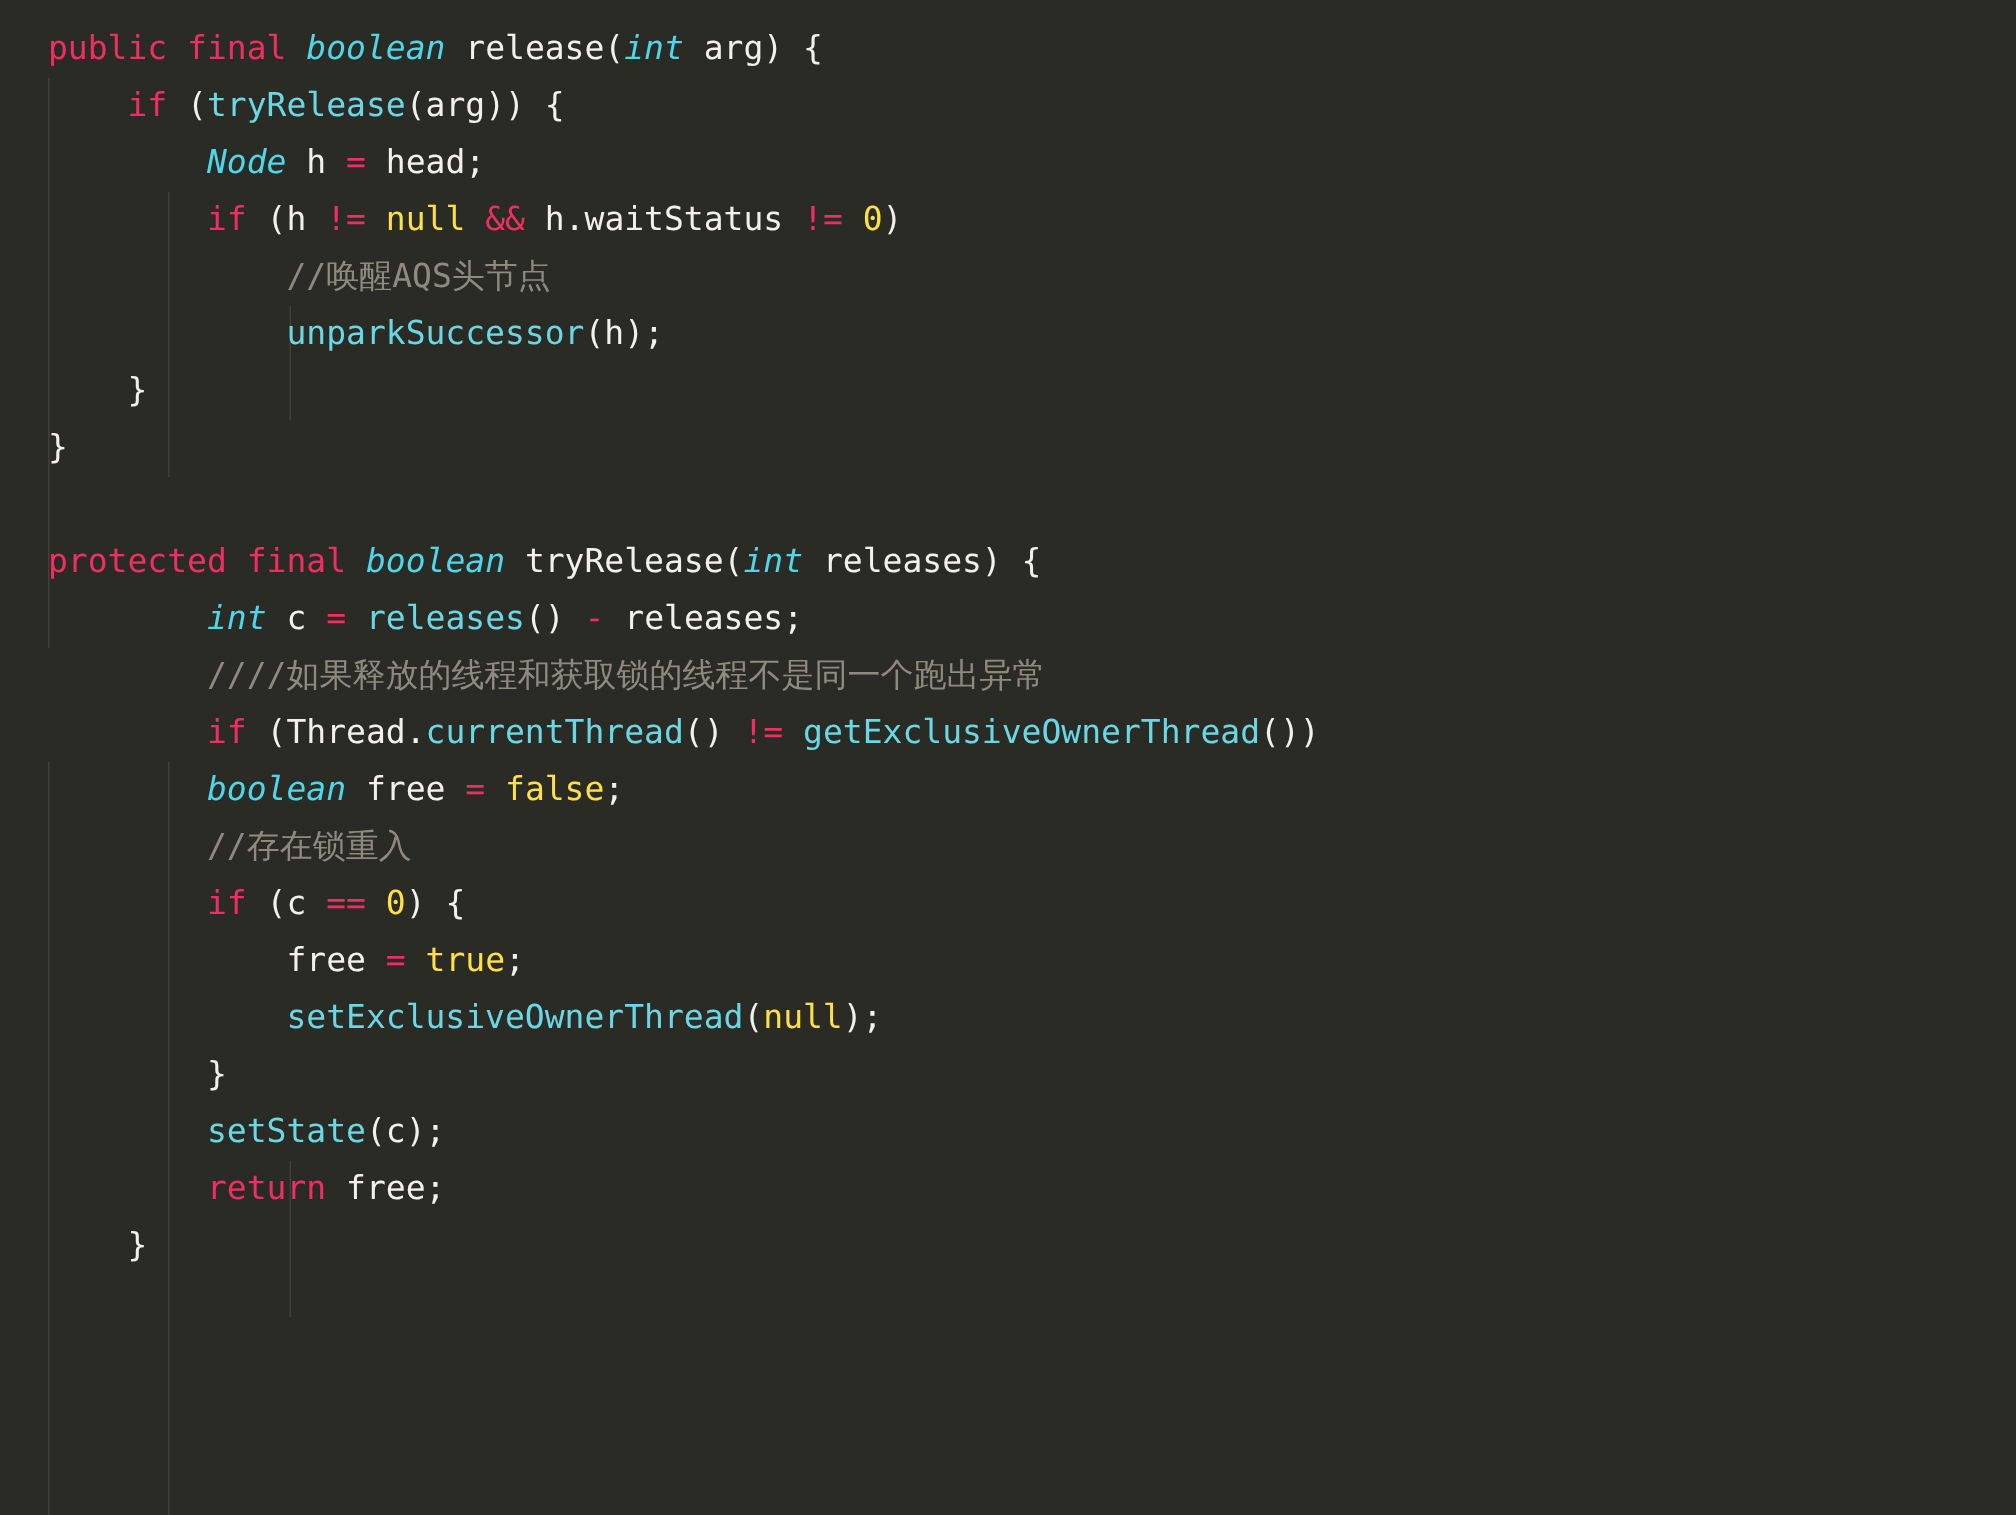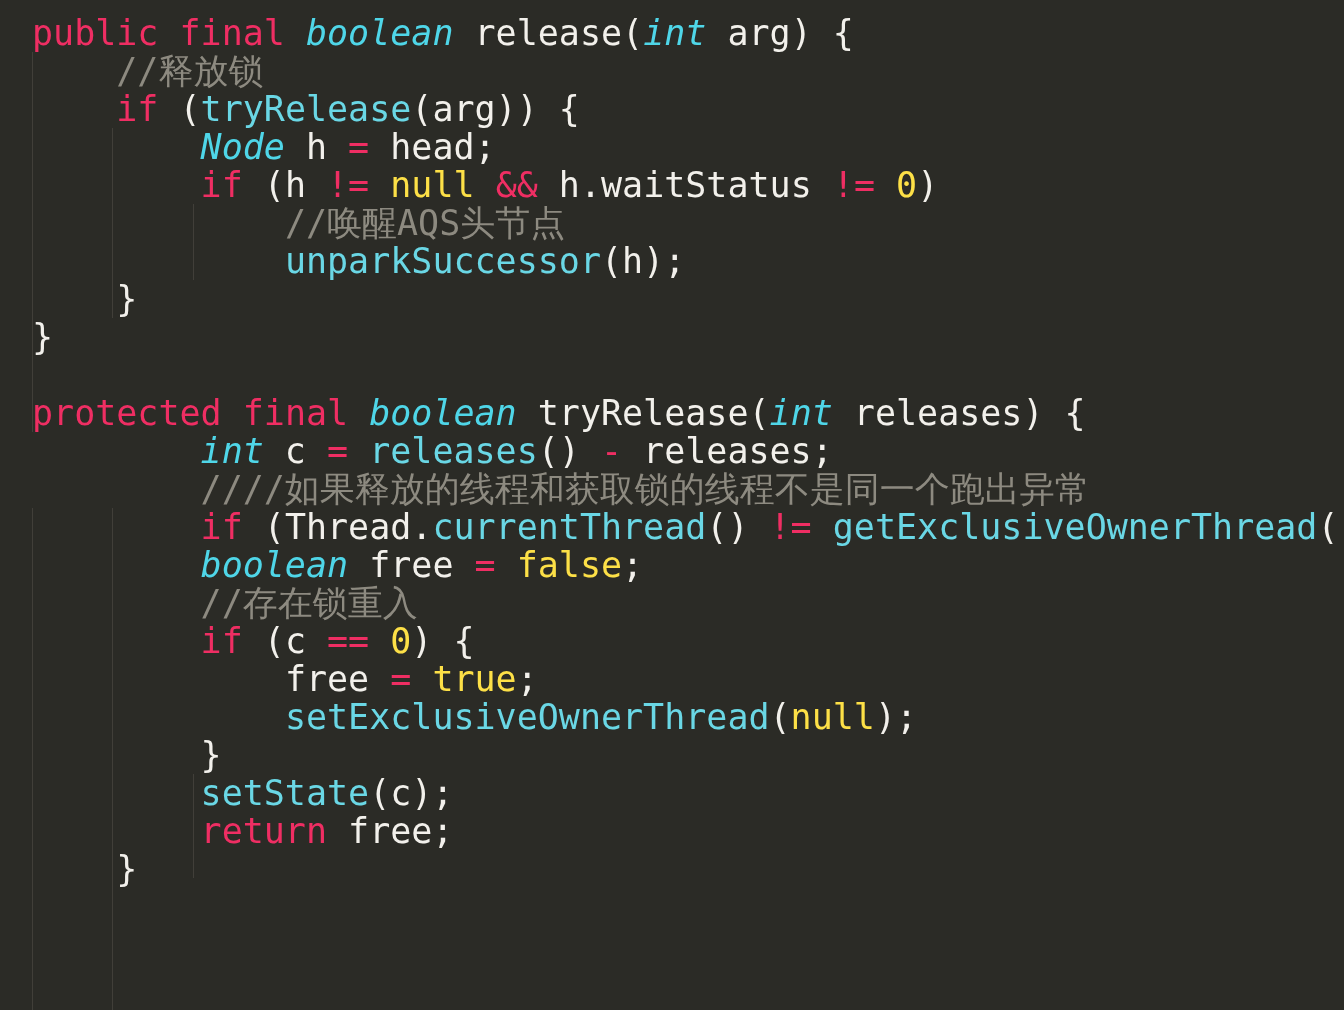--- a/index.html
+++ b/index.html
@@ -39,21 +39,21 @@
 
   .code-lines {
     position: relative;
     z-index: 2;
   }
 
   .code-line {
     height: 38px;
     line-height: 38px;
     white-space: pre;
-    font-size: 35px;
+    font-size: 22px;
     letter-spacing: 0px;
     color: #e8e6e1;
     padding-left: 32px;
   }
   .code-line.blank { color: transparent; }
 
   
   .t-kw      { color: #ef2e63; }   
   .t-type    { color: #4fd6e8; font-style: italic; }  
   .t-fn      { color: #6ad7e5; }   
@@ -71,21 +71,20 @@
       <div class="guide" style="left: 32px; top: 52px; height: 380px;"></div>
       <div class="guide" style="left: 112px; top: 128px; height: 190px;"></div>
       <div class="guide" style="left: 193px; top: 204px; height: 76px;"></div>
       <div class="guide" style="left: 32px; top: 508px; height: 502px;"></div>
       <div class="guide" style="left: 112px; top: 508px; height: 502px;"></div>
       <div class="guide" style="left: 193px; top: 774px; height: 104px;"></div>
     </div>
 
   <div class="code-lines">
       <div class="code-line"><span></span><span class="t-kw">public</span><span class="t-plain"> </span><span class="t-kw">final</span><span class="t-plain"> </span><span class="t-type">boolean</span><span class="t-plain"> </span><span class="t-plain">release</span><span class="t-plain">(</span><span class="t-type">int</span><span class="t-plain"> arg) {</span></div>
-      <div class="code-line"><span>    </span><span class="t-comment">//释放锁</span></div>
       <div class="code-line"><span>    </span><span class="t-kw">if</span><span class="t-plain"> (</span><span class="t-fn">tryRelease</span><span class="t-plain">(arg)) {</span></div>
       <div class="code-line"><span>        </span><span class="t-type">Node</span><span class="t-plain"> h </span><span class="t-op">=</span><span class="t-plain"> head;</span></div>
       <div class="code-line"><span>        </span><span class="t-kw">if</span><span class="t-plain"> (h </span><span class="t-op">!=</span><span class="t-plain"> </span><span class="t-const">null</span><span class="t-plain"> </span><span class="t-op">&amp;&amp;</span><span class="t-plain"> h.waitStatus </span><span class="t-op">!=</span><span class="t-plain"> </span><span class="t-const">0</span><span class="t-plain">)</span></div>
       <div class="code-line"><span>            </span><span class="t-comment">//唤醒AQS头节点</span></div>
       <div class="code-line"><span>            </span><span class="t-fn">unparkSuccessor</span><span class="t-plain">(h);</span></div>
       <div class="code-line"><span>    </span><span class="t-plain">}</span></div>
       <div class="code-line"><span></span><span class="t-plain">}</span></div>
       <div class="code-line blank">&nbsp;</div>
       <div class="code-line"><span></span><span class="t-kw">protected</span><span class="t-plain"> </span><span class="t-kw">final</span><span class="t-plain"> </span><span class="t-type">boolean</span><span class="t-plain"> </span><span class="t-plain">tryRelease</span><span class="t-plain">(</span><span class="t-type">int</span><span class="t-plain"> releases) {</span></div>
       <div class="code-line"><span>        </span><span class="t-type">int</span><span class="t-plain"> c </span><span class="t-op">=</span><span class="t-plain"> </span><span class="t-fn">releases</span><span class="t-plain">() </span><span class="t-op">-</span><span class="t-plain"> releases;</span></div>

